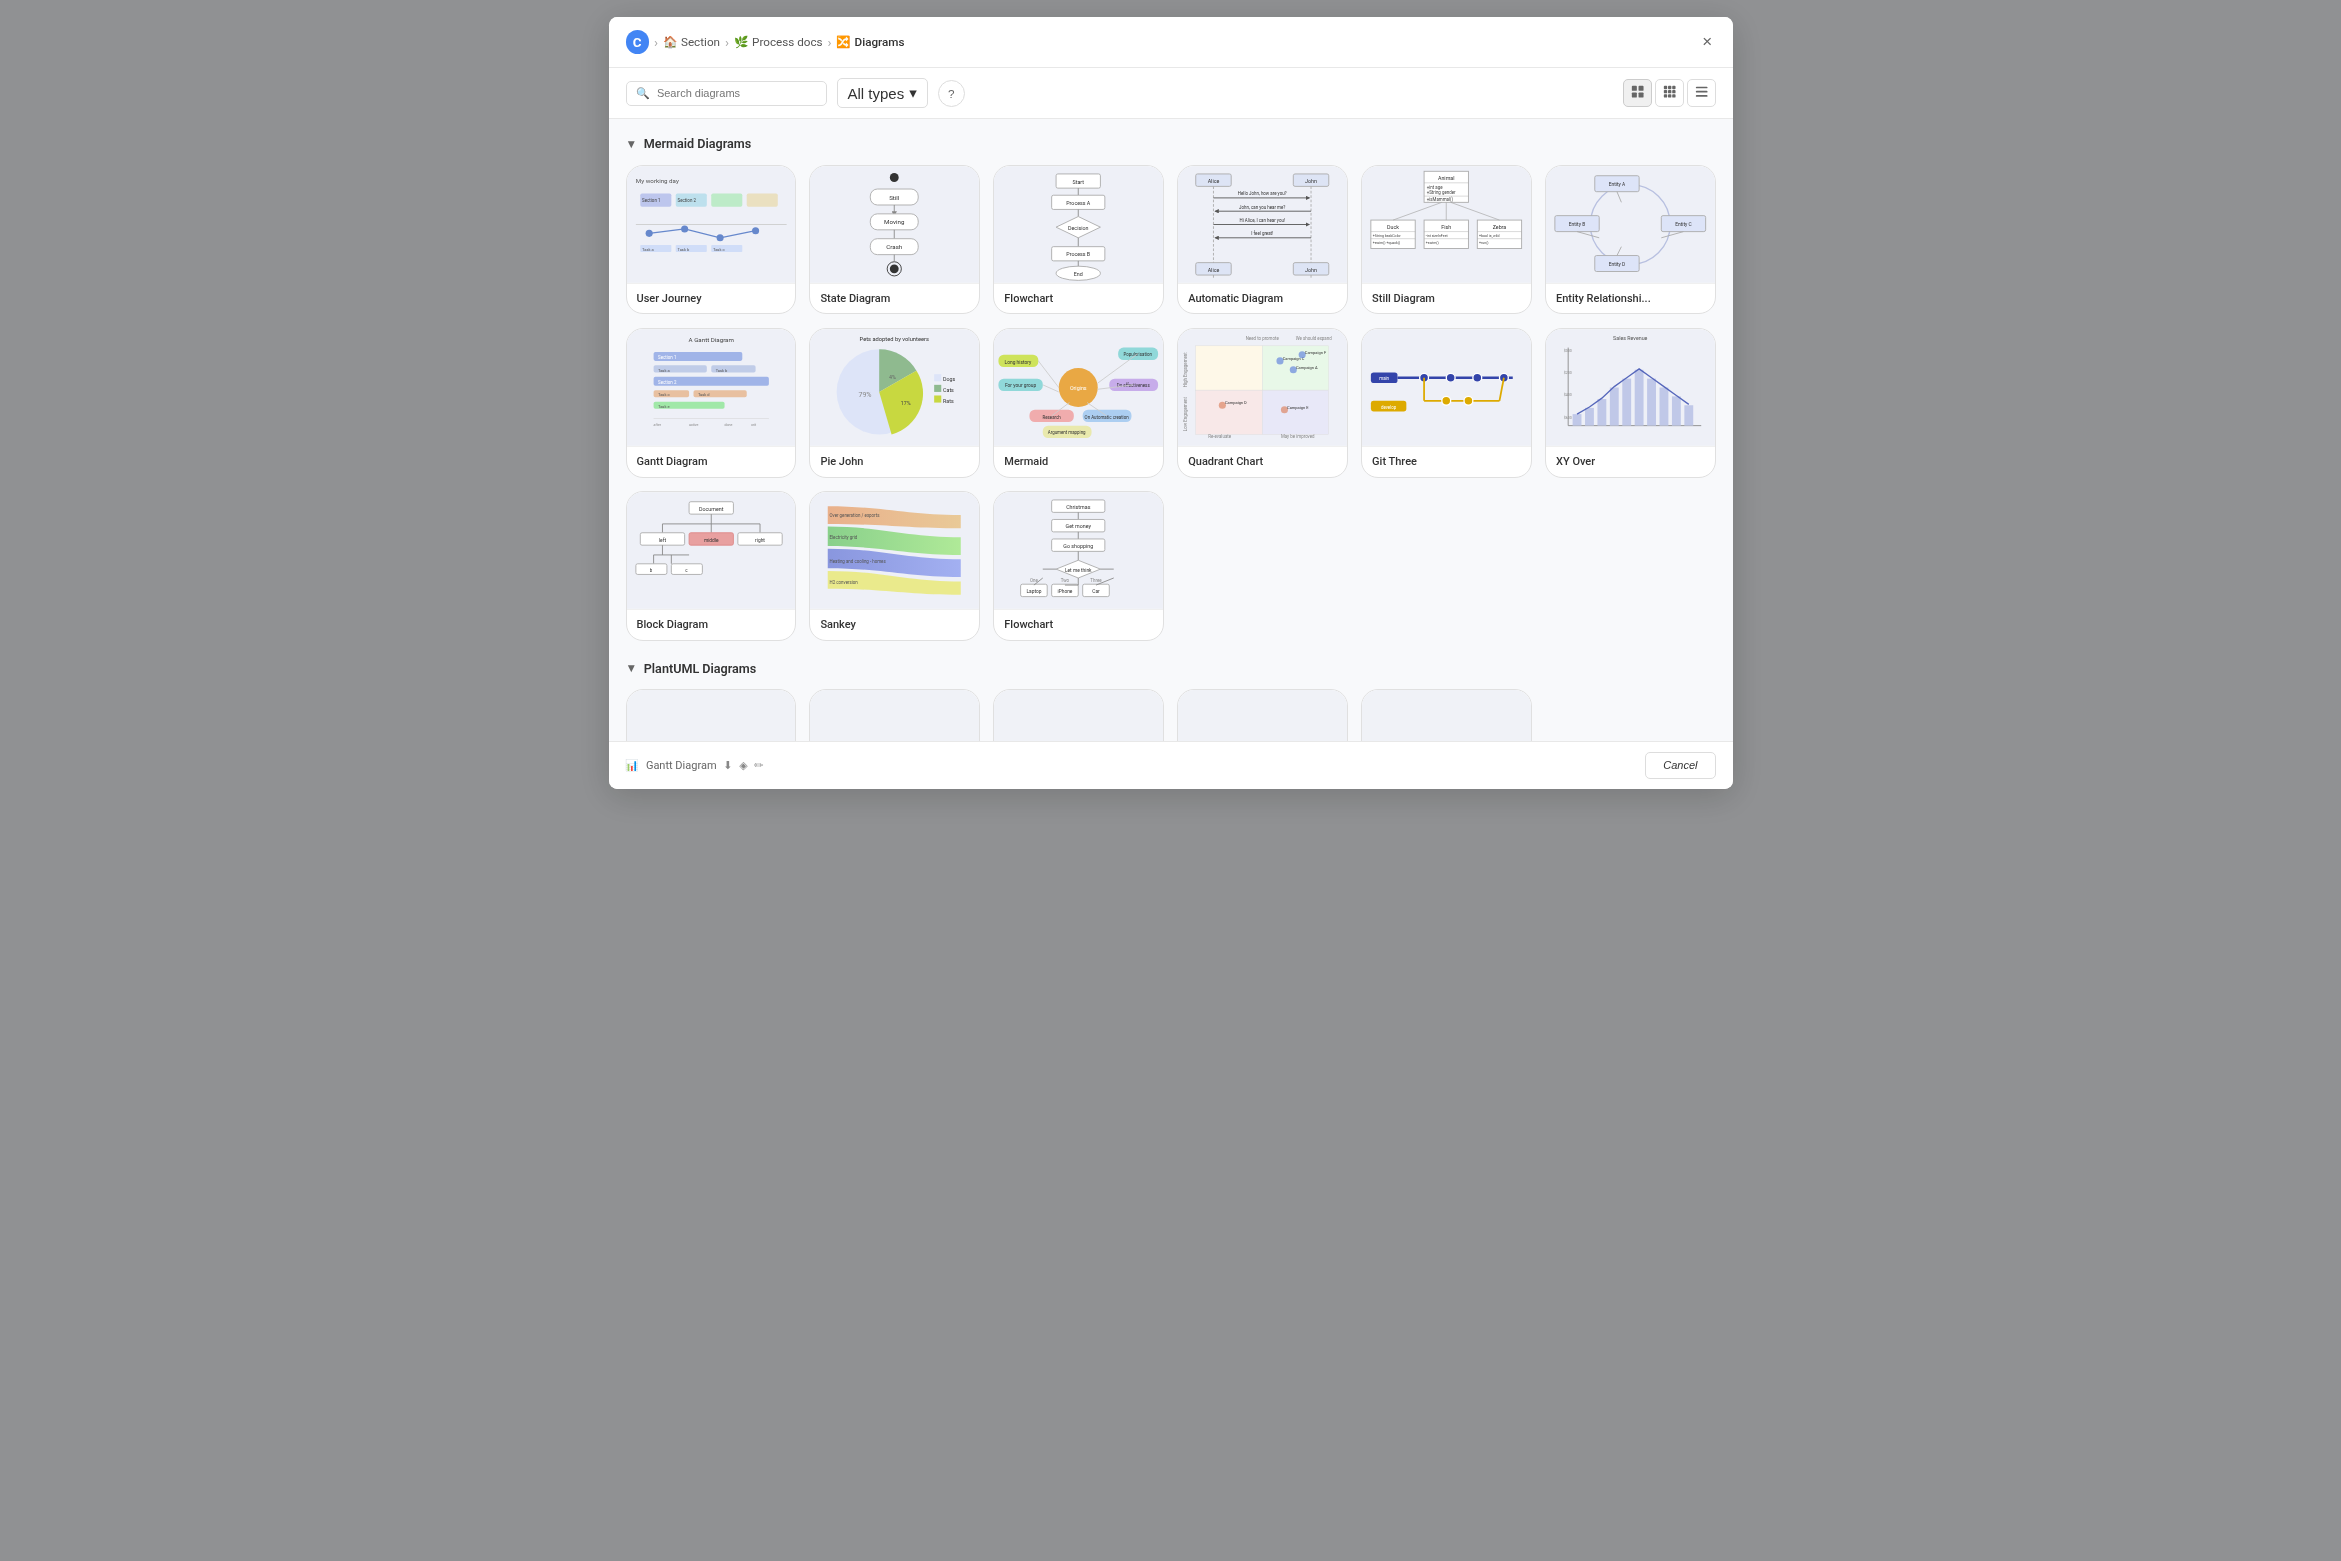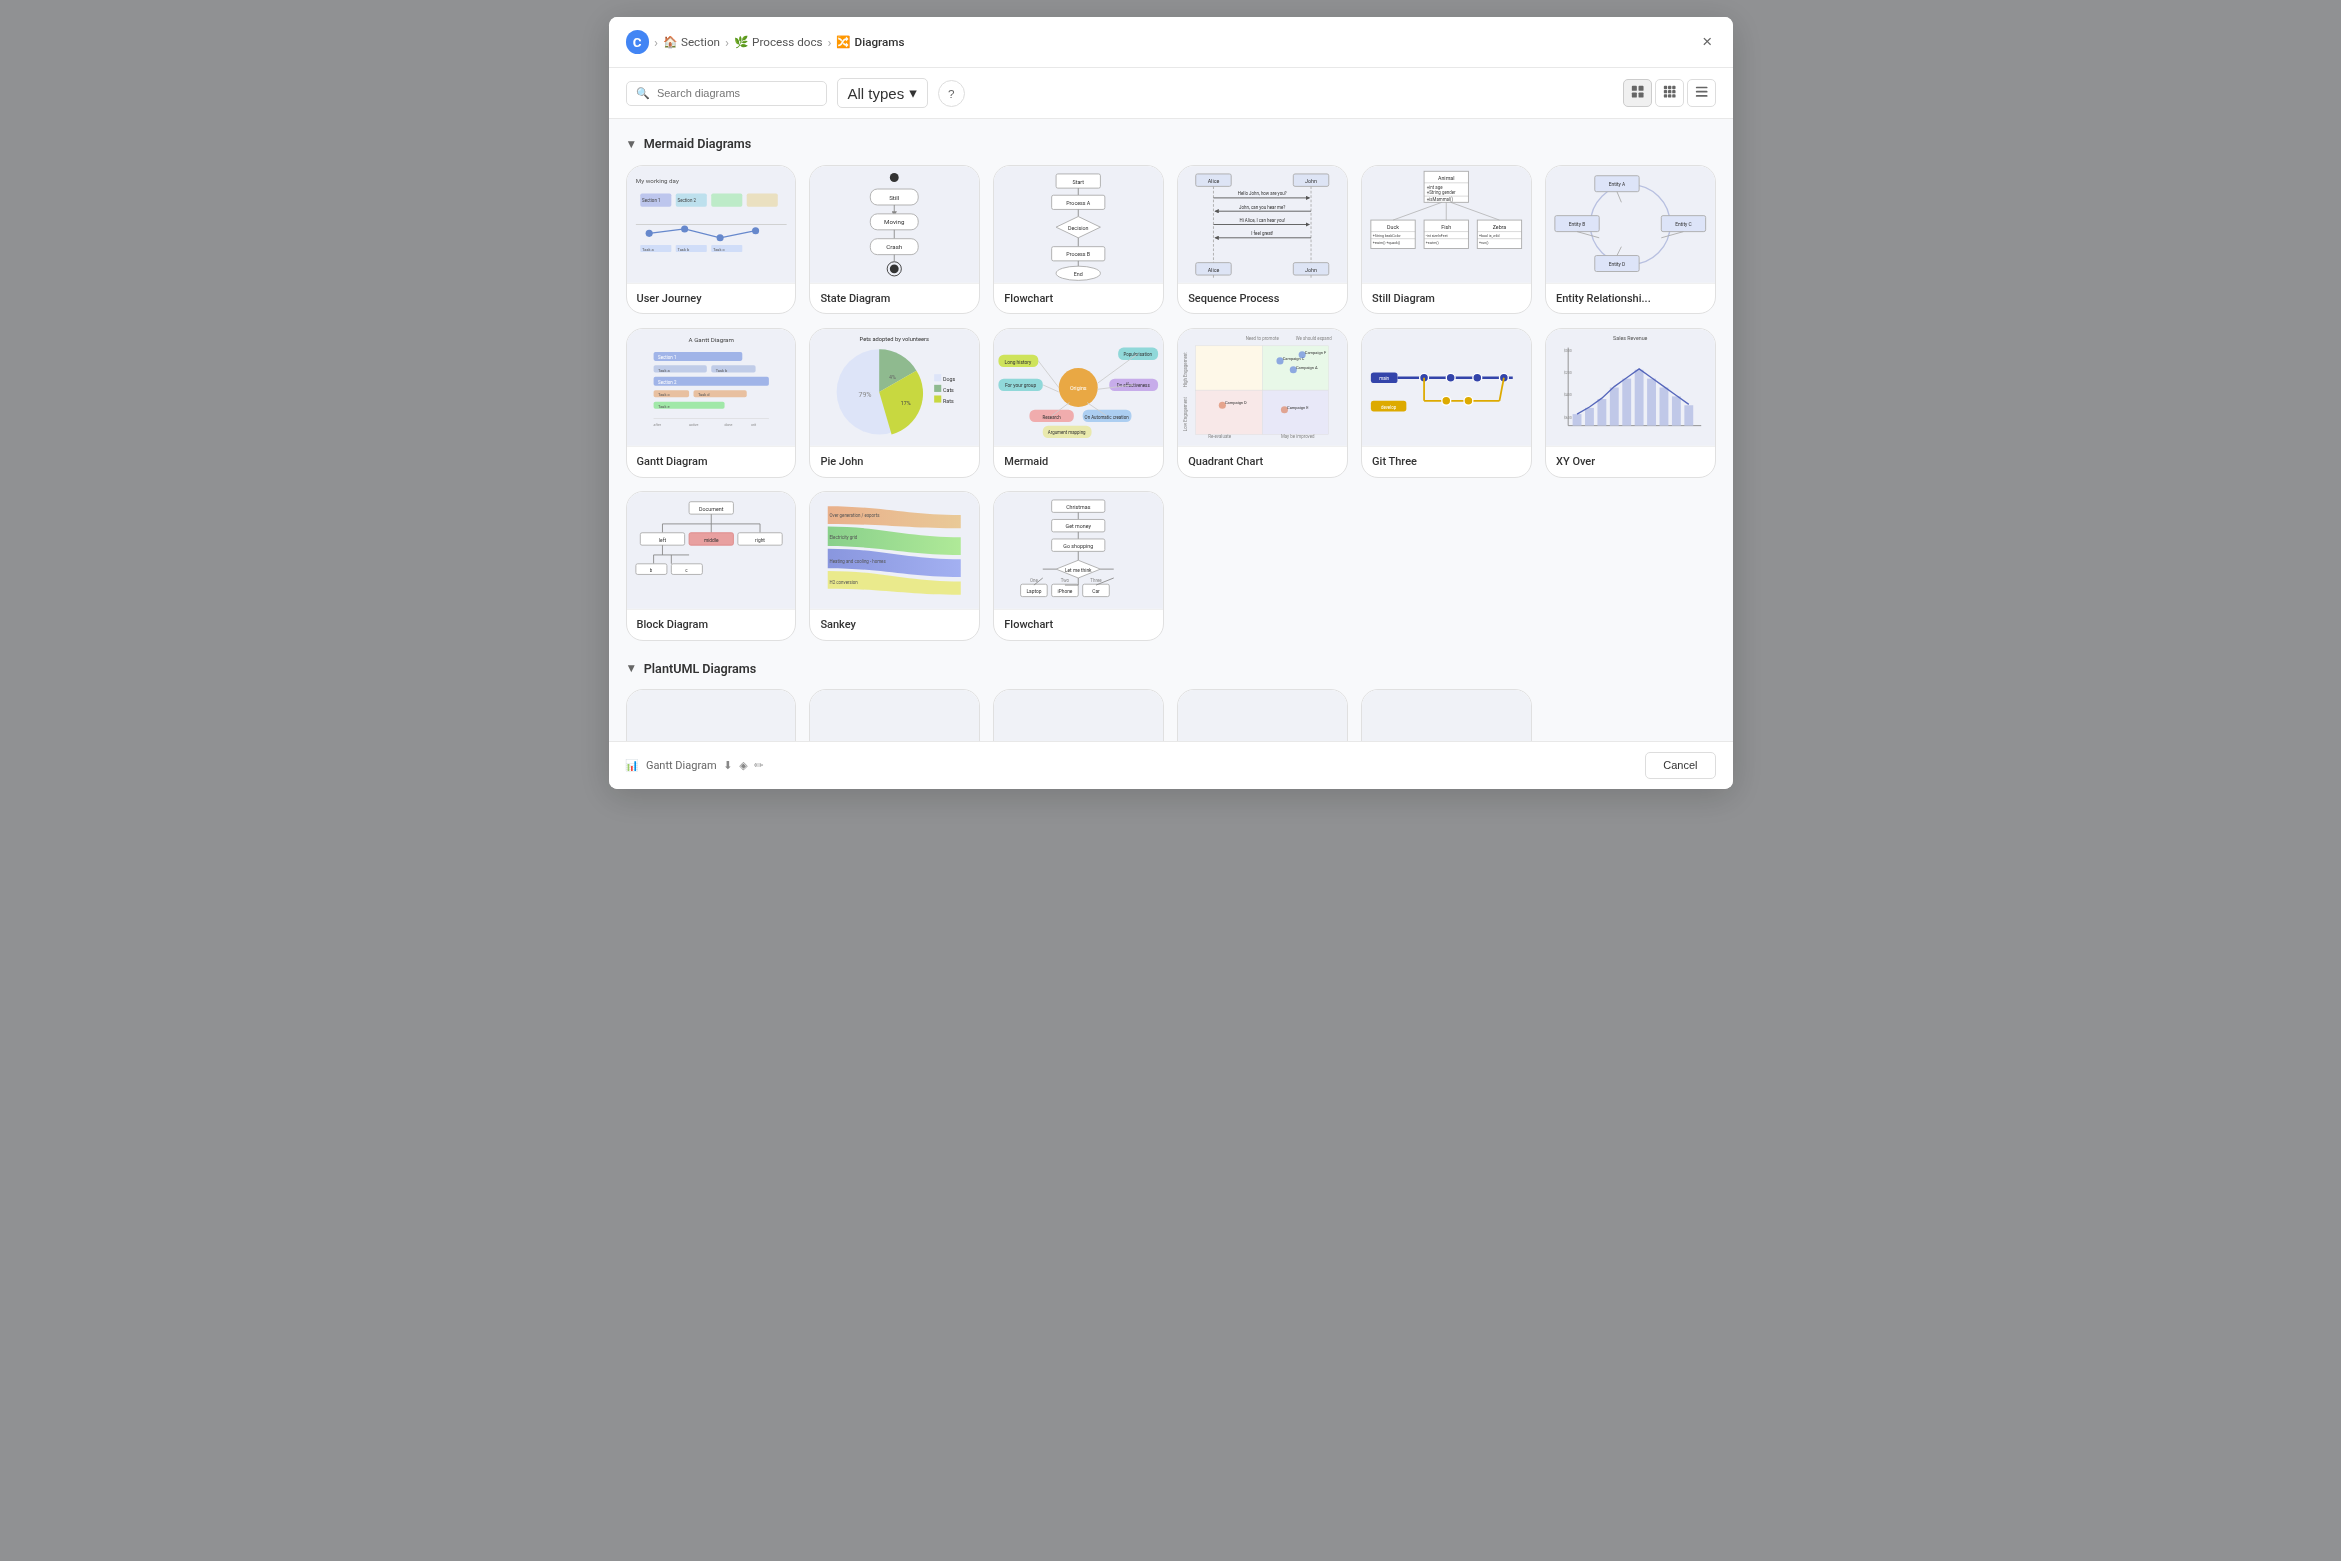--- a/index.html
+++ b/index.html
@@ -204,20 +204,21 @@
       color: #666;
     }
     .cancel-btn {
       padding: 6.7px 17px;
       border: 0.8px solid #ddd;
       border-radius: 5px;
       background: #fff;
       cursor: pointer;
       font-size: 11px;
       color: #333;
+      font-style: italic;
     }
   </style>
 </head>
 <body>
 
 <div class="modal-overlay">
   <div class="modal">
 
     <div class="modal-header">
       <div class="breadcrumb">
@@ -402,21 +403,21 @@
                 <text x="40" y="118" font-size="6" fill="#333" text-anchor="middle">Alice</text>
                 <rect x="130" y="108" width="40" height="14" rx="2" fill="#dde4f5" stroke="#aaa" stroke-width="1"></rect>
                 <text x="150" y="118" font-size="6" fill="#333" text-anchor="middle">John</text>
                 <defs>
                   <marker id="arr2" markerWidth="5" markerHeight="5" refX="4" refY="2.5" orient="auto">
                     <path d="M0,0 L5,2.5 L0,5 Z" fill="#555"></path>
                   </marker>
                 </defs>
               </svg>
             </div>
-            <div class="card-label">Sequence Process</div>
+            <div class="card-label">Automatic Diagram</div>
           </div>
 
           <div class="card">
             <div class="card-preview">
               <svg viewBox="0 0 190 130" xmlns="http://www.w3.org/2000/svg" style="width:100%;height:100%;font-size:13px">
                 <rect width="190" height="130" fill="#eef0f7"></rect>
                 <rect x="70" y="5" width="50" height="35" fill="#fff" stroke="#aaa" stroke-width="1"></rect>
                 <text x="95" y="15" font-size="6" fill="#333" text-anchor="middle">Animal</text>
                 <line x1="70" y1="18" x2="120" y2="18" stroke="#aaa" stroke-width="0.5"></line>
                 <text x="73" y="25" font-size="5" fill="#444">+int age</text>

